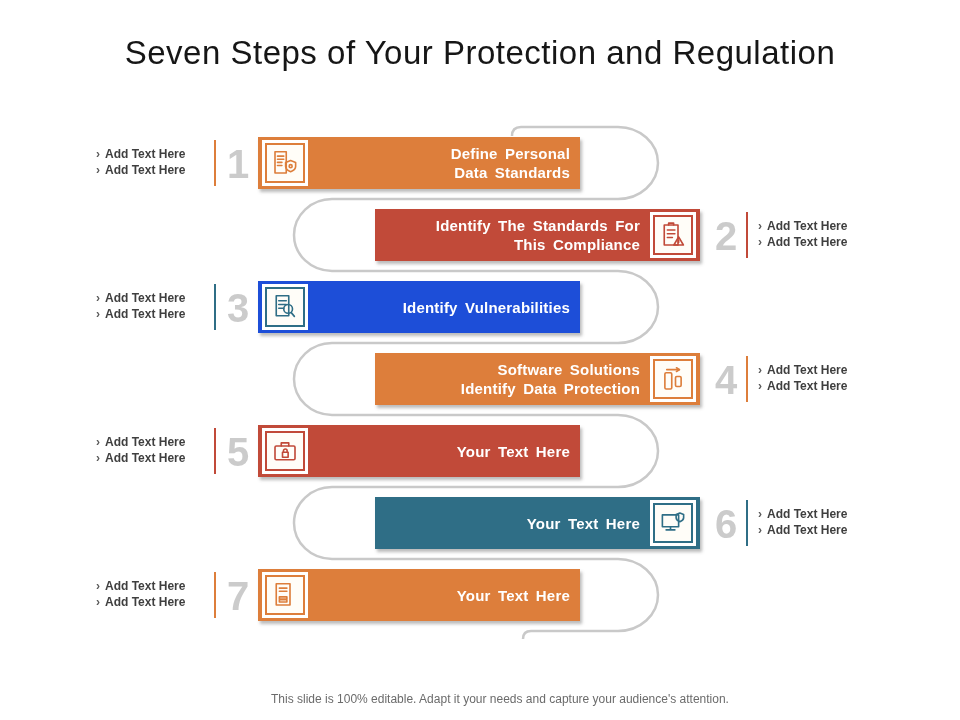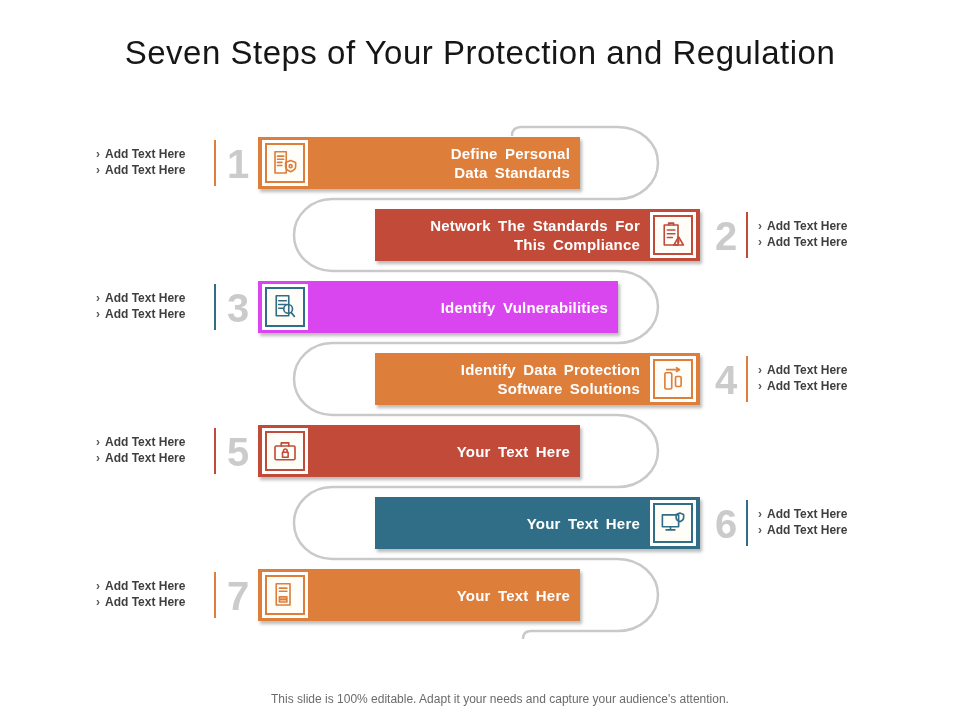--- a/index.html
+++ b/index.html
@@ -84,21 +84,21 @@
       <div class="label label-left">
         <span>Define Personal</span>
           <span>Data Standards</span>
       </div>
     </div>
   </div>
 
   <div class="row" style="top:209px">
     <div class="bar bar-right" style="background-color: rgb(193, 74, 57);">
       <div class="label label-right">
-        <span>Network The Standards For</span>
+        <span>Identify The Standards For</span>
           <span>This Compliance</span>
       </div>
       <div class="icon-box icon-right" style="background-color: rgb(193, 74, 57);">
         <div class="icon-face" style="color: rgb(193, 74, 57);">
           <svg width="30" height="30" viewBox="0 0 24 24" fill="none" stroke="currentColor" stroke-width="1.3" stroke-linejoin="round" stroke-linecap="round">
             <rect x="5" y="4" width="11" height="16"></rect>
               <path d="M8.5 4V2.5h4V4"></path>
               <path d="M7.5 8h6M7.5 11h6M7.5 14h4"></path>
             <path d="M16.5 13.5l3.8 6.5h-7.6z"></path>
               <path d="M16.5 16.2v1.8"></path>
@@ -114,42 +114,42 @@
     </div>
   </div>
 
   <div class="row" style="top:281px">
     <div class="notes notes-left">
       <div class="note"><span class="chev">›</span><span>Add Text Here</span></div>
       <div class="note"><span class="chev">›</span><span>Add Text Here</span></div>
     </div>
     <div class="vline vline-left" style="background-color: rgb(47, 110, 134);"></div>
     <div class="stepnum num-left">3</div>
-    <div class="bar bar-left" style="background-color: #d946ef; padding-left: 38px;">
+    <div class="bar bar-left" style="background-color: #1d4ed8;">
       <div class="icon-box icon-left" style="background-color: rgb(47, 110, 134);">
         <div class="icon-face" style="color: rgb(47, 110, 134);">
           <svg width="30" height="30" viewBox="0 0 24 24" fill="none" stroke="currentColor" stroke-width="1.3" stroke-linejoin="round" stroke-linecap="round">
             <rect x="5" y="3" width="10" height="16"></rect>
               <path d="M7 7h6M7 10h6M7 13h4"></path>
             <circle cx="14.5" cy="13.5" r="3.5"></circle>
               <path d="M17 16.5l2.5 3"></path>
           </svg>
         </div>
       </div>
       <div class="label label-left">
         <span>Identify Vulnerabilities</span>
       </div>
     </div>
   </div>
 
   <div class="row" style="top:353px">
     <div class="bar bar-right" style="background-color: rgb(221, 126, 59);">
       <div class="label label-right">
-        <span>Identify Data Protection</span>
-          <span>Software Solutions</span>
+        <span>Software Solutions</span>
+          <span>Identify Data Protection</span>
       </div>
       <div class="icon-box icon-right" style="background-color: rgb(221, 126, 59);">
         <div class="icon-face" style="color: rgb(221, 126, 59);">
           <svg width="30" height="30" viewBox="0 0 24 24" fill="none" stroke="currentColor" stroke-width="1.3" stroke-linejoin="round" stroke-linecap="round">
             <rect x="5.5" y="7" width="5.5" height="13" rx="1"></rect>
               <rect x="14" y="10" width="4.5" height="8" rx="1"></rect>
             <path d="M7 4.5h10"></path>
               <path d="M14.8 3l2.4 1.5-2.4 1.5"></path>
           </svg>
         </div>

